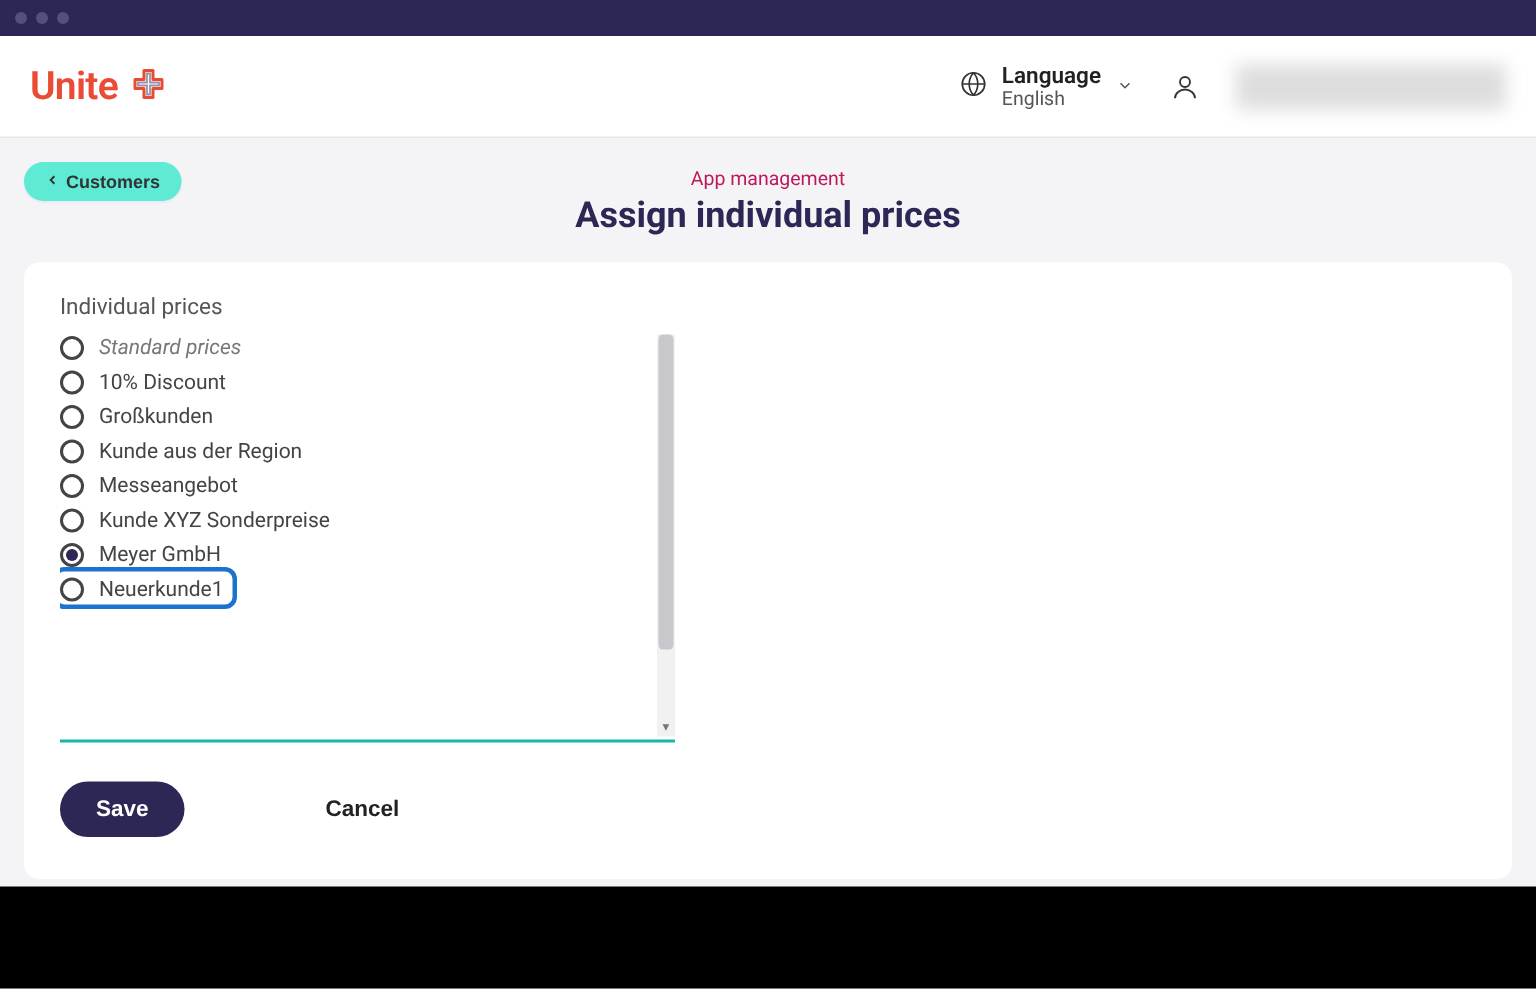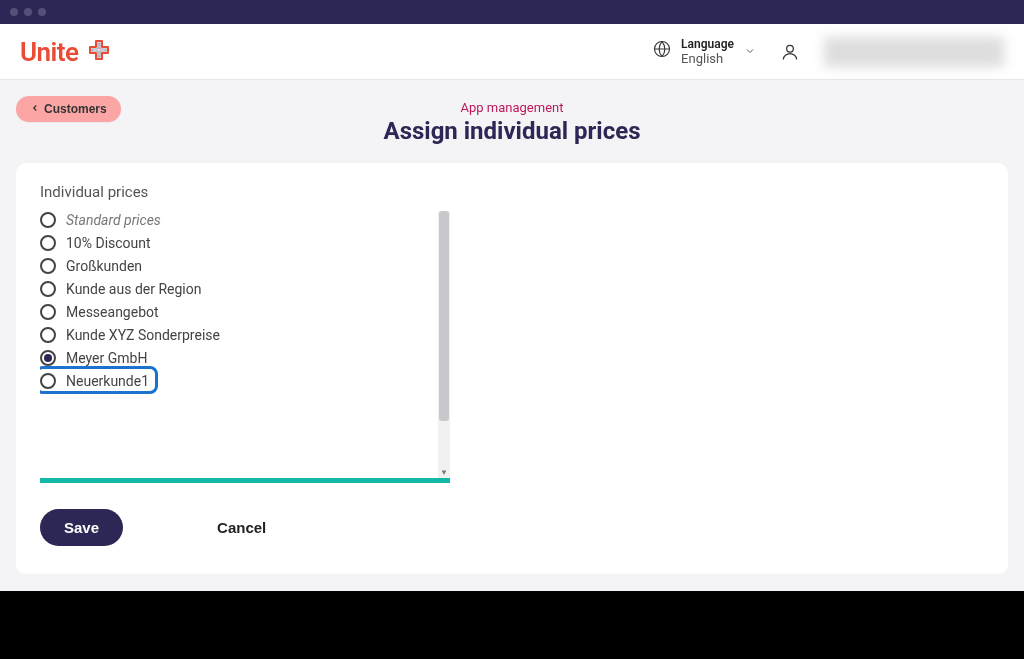--- a/index.html
+++ b/index.html
@@ -19,21 +19,21 @@
       gap: 6px;
     }
     .dot {
       width: 8px; height: 8px;
       border-radius: 50%;
       background: #55507a;
     }
     .topbar {
       background: #fff;
       border-bottom: 1px solid #e5e5ea;
-      height: 56px;
+      height: 68px;
       display: flex;
       align-items: center;
       justify-content: space-between;
       padding: 0 20px;
     }
     .logo {
       display: flex;
       align-items: center;
       gap: 8px;
     }
@@ -49,41 +49,41 @@
       align-items: center;
       gap: 24px;
     }
     .lang-group {
       display: flex;
       align-items: center;
       gap: 10px;
       cursor: pointer;
     }
     .lang-text { display: flex; flex-direction: column; line-height: 1.2; }
-    .lang-label { font-weight: 600; font-size: 12px; color: #222; text-align: center; }
+    .lang-label { font-weight: 600; font-size: 15px; color: #222; text-align: center; }
     .lang-value { font-size: 13px; color: #555; }
     .user-group {
       display: flex;
       align-items: center;
       gap: 8px;
       filter: blur(6px);
       width: 180px;
       height: 30px;
       background: #ddd;
     }
 
     .content {
       padding: 16px 16px 0 16px;
       position: relative;
     }
     .back-pill {
       position: absolute;
       top: 16px;
       left: 16px;
-      background: #fca5a5;
+      background: #5eead4;
       border: none;
       border-radius: 16px;
       padding: 6px 14px;
       font-size: 12px;
       font-weight: 600;
       color: #333;
       cursor: pointer;
       display: flex;
       align-items: center;
       gap: 4px;
@@ -110,21 +110,21 @@
       padding: 20px 24px 28px;
       min-height: 400px;
     }
     .section-label {
       font-size: 15px;
       color: #555;
       margin-bottom: 8px;
     }
     .price-list-wrap {
       width: 410px;
-      border-bottom: 5px solid #14b8a6;
+      border-bottom: 2px solid #14b8a6;
       position: relative;
       height: 274px;
       overflow: hidden;
     }
     .price-list {
       list-style: none;
       display: flex;
       flex-direction: column;
       gap: 1px;
     }

